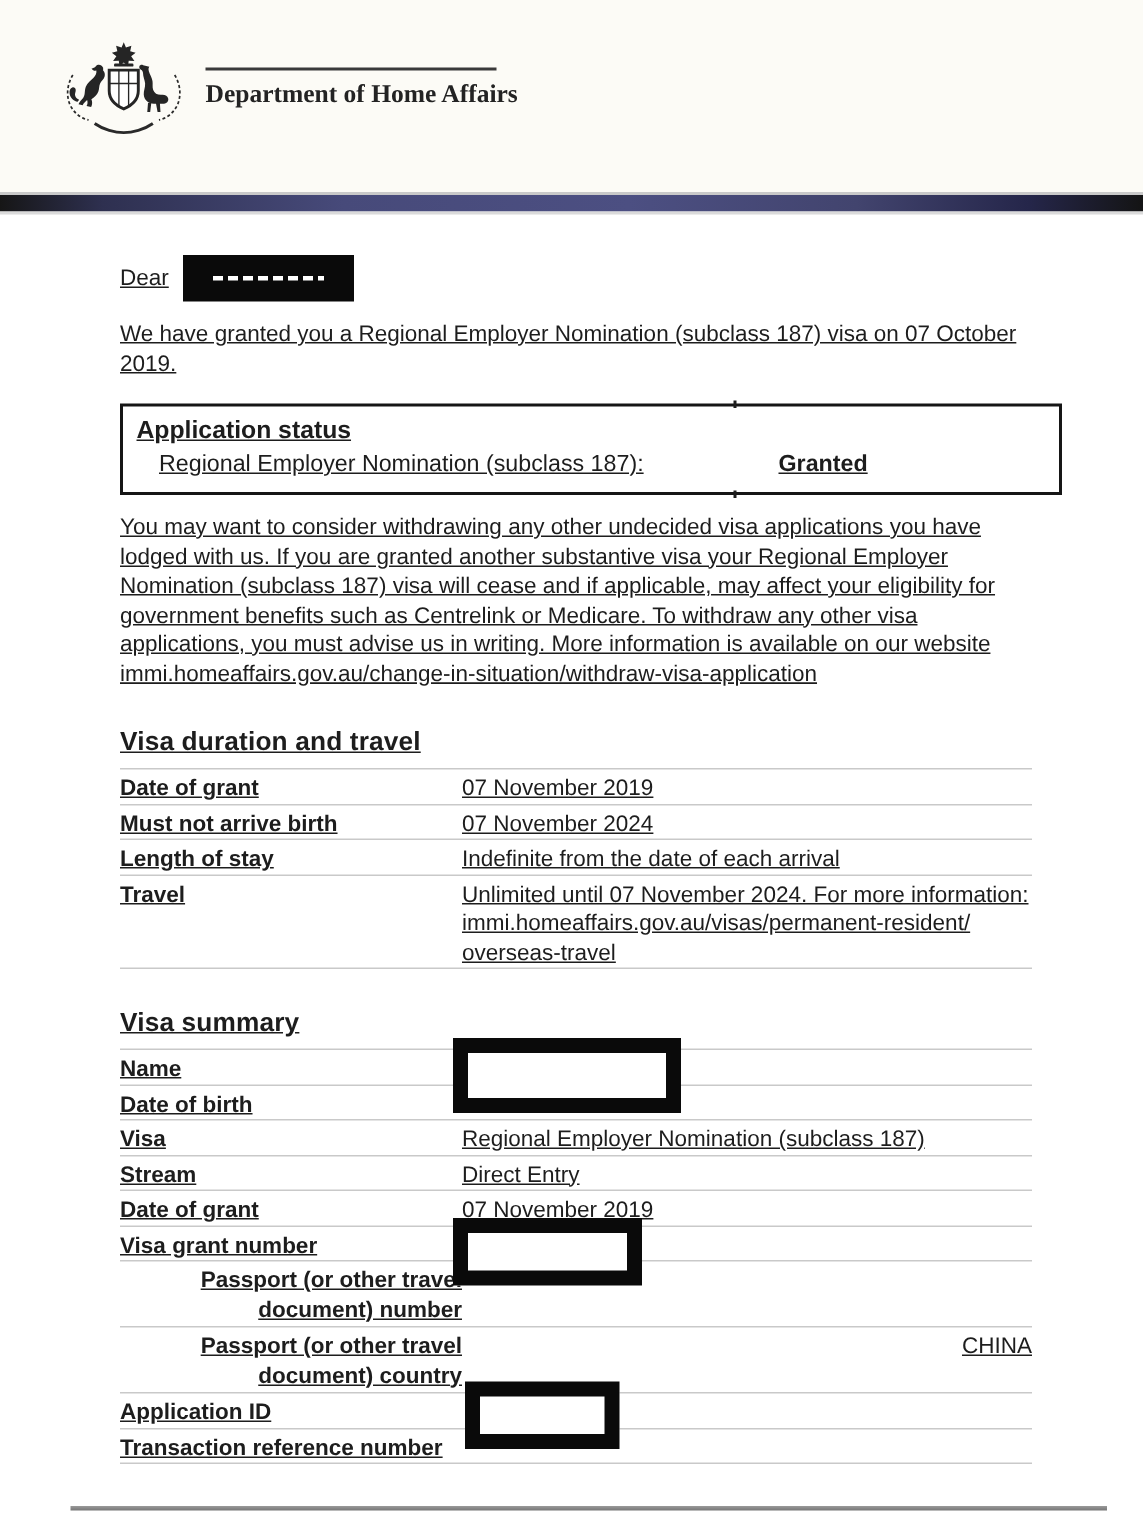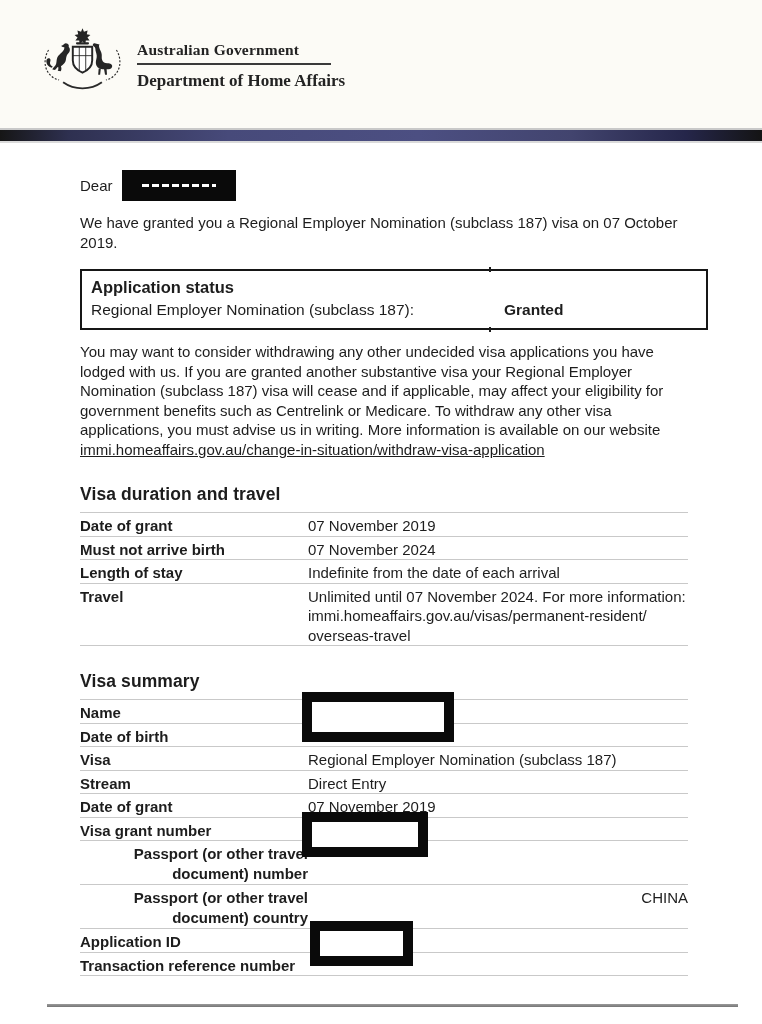--- a/index.html
+++ b/index.html
@@ -12,33 +12,33 @@
   .coat { position:absolute; left:34px; top:19px; width:97px; height:83px; }
   .gov-block { position:absolute; left:137px; top:41px; font-family:"Liberation Serif", serif; color:#232323; }
   .gov-name { font-size:15.5px; font-weight:bold; letter-spacing:0.2px; }
   .gov-rule { width:194px; height:2px; background:#3a3a3a; margin:4px 0 6px; }
   .dept-name { font-size:17px; font-weight:bold; }
 
   .band { height:15px;
     background:linear-gradient(90deg,#161616 0%, #2e3050 9%, #474a7a 30%, #4c4f82 55%, #42446e 75%, #25264a 90%, #141414 100%);
     border-top:2px solid #c9c9c9; border-bottom:2px solid #dadada; }
 
-  .content { padding:27px 0 10px 80px; width:688px; }
+  .content { padding:27px 0 10px 80px; width:688px;text-decoration:underline; }
 
   .salutation { display:flex; align-items:center; gap:9px; font-size:15px; height:31px; }
   .redact-dear { width:114px; height:31px; background:#0a0a0a; display:flex; align-items:center; justify-content:center; }
   .redact-dear .dashes { width:74px; height:3px;
     background:repeating-linear-gradient(90deg,#ffffff 0 7px, transparent 7px 10px); }
 
   p.body { font-size:15px; line-height:19.5px; margin-top:12px; width:606px; }
   .link { text-decoration:underline; }
 
   .status-box { border:2px solid #161616; margin-top:17px; width:628px; position:relative; padding:5px 0 7px 9px; }
   .status-title { font-size:16.5px; font-weight:bold; line-height:23px; }
-  .status-row { display:flex; font-size:15.5px; line-height:22px; }
+  .status-row { display:flex; font-size:15.5px; line-height:22px;margin-left:15px; }
   .status-visa { width:413px; flex:none; }
   .status-granted { font-weight:bold; }
   .tick { position:absolute; left:407px; width:2px; height:5px; background:#1d1d1d; }
   .tick.top { top:-4px; } .tick.bottom { bottom:-4px; }
 
   h2.section { font-size:17.5px; font-weight:bold; margin:25px 0 7px; letter-spacing:0.1px; }
   .kv-table { width:608px; position:relative; }
   .kv-row { display:flex; border-top:1px solid #c9c9c9; padding:3px 0 0; min-height:23px; }
   .kv-row.tall { min-height:44px;text-align:right; }
   .kv-table .kv-row.last { border-bottom:1px solid #c9c9c9; }
@@ -68,21 +68,20 @@
       <path d="M48,37 h24 M56,26 v30 M64,26 v30" stroke="#252525" stroke-width="1.1" fill="none"></path>
       <path fill="#252525" d="M43,24 c-1.2,-2.6 -4.4,-3.2 -6,-1.2 c-0.9,1.1 -2.3,1.7 -3.6,2 c0.9,1.3 2.5,1.9 4,1.6 c0.4,2.4 -0.7,4.3 -2.5,6 c-2.3,2.2 -5,4.1 -6.2,7.2 c-1.2,3.1 -0.3,6.4 -2.1,9.2 c-1.2,1.9 -3.2,3.1 -3.9,5.4 l3.4,0.7 c0.7,-1.7 2.3,-2.8 3.7,-4.3 c0.6,1.8 0.4,3.8 -0.5,5 l3.8,0.7 c1.2,-2 1,-4.4 0.2,-6.3 c2.3,-1.6 4.7,-3.4 5.7,-6.1 c0.9,-2.3 0.5,-4.9 1.6,-7.1 c1,-2 3,-3.2 3.6,-5.5 c0.5,-1.9 0.1,-3.9 -1.2,-5.1 z"></path>
       <path fill="#252525" d="M22,52 c-3.4,-0.4 -6.2,-3.2 -6.7,-7 c-0.3,-2.4 0.7,-4.3 2.3,-4.7 c1.4,-0.4 2.7,0.5 2.8,2 c0.1,1.7 -1.1,3.2 -0.4,5.1 c0.5,1.5 1.6,2.4 3.2,3 z"></path>
       <path fill="#252525" d="M76,22 c-1.1,-0.8 -2.6,-0.4 -3.1,0.8 c-0.4,1.1 0.2,2.3 1.3,2.8 c1.1,0.5 1.7,1.6 1.7,3 c0,2.9 1.4,5.4 1.7,8.2 c0.3,3.3 -1.3,6 -1.1,9.3 c0.3,4.3 3.6,7.6 8.3,7.6 l7.4,0 c2.7,0 4.9,-1.8 4.5,-4.2 c-0.4,-2.3 -2.7,-3.4 -5.3,-3.2 c-3.3,0.3 -6.1,-1.1 -7.1,-4 c-0.9,-2.4 -0.2,-4.9 -0.6,-7.4 c-0.5,-2.9 -2.2,-5.2 -3,-8 c-0.4,-1.5 -0.4,-2.7 0.4,-3.6 z"></path>
       <path fill="#252525" d="M80,53 l-0.6,7.6 l2.4,0 l0.9,-7.6 z M86.5,53 l1.4,7.6 l2.4,0 l-0.5,-7.6 z"></path>
       <path d="M18,30 c-5,8 -6,19 -1,27 c3,5 8,9 14,10" stroke="#2a2a2a" stroke-width="1.4" fill="none" stroke-dasharray="2.5 2"></path>
       <path d="M102,30 c5,8 6,19 1,27 c-3,5 -8,9 -14,10" stroke="#2a2a2a" stroke-width="1.4" fill="none" stroke-dasharray="2.5 2"></path>
       <path d="M36,70 c7,5 17,7.5 24,7.5 c7,0 17,-2.5 24,-7.5" stroke="#2a2a2a" stroke-width="2.4" fill="none"></path>
     </svg>
     <div class="gov-block">
-      <div class="gov-name">Australian Government</div>
       <div class="gov-rule"></div>
       <div class="dept-name">Department of Home Affairs</div>
     </div>
   </div>
 
   <div class="band"></div>
 
   <div class="content">
 
     <div class="salutation">

